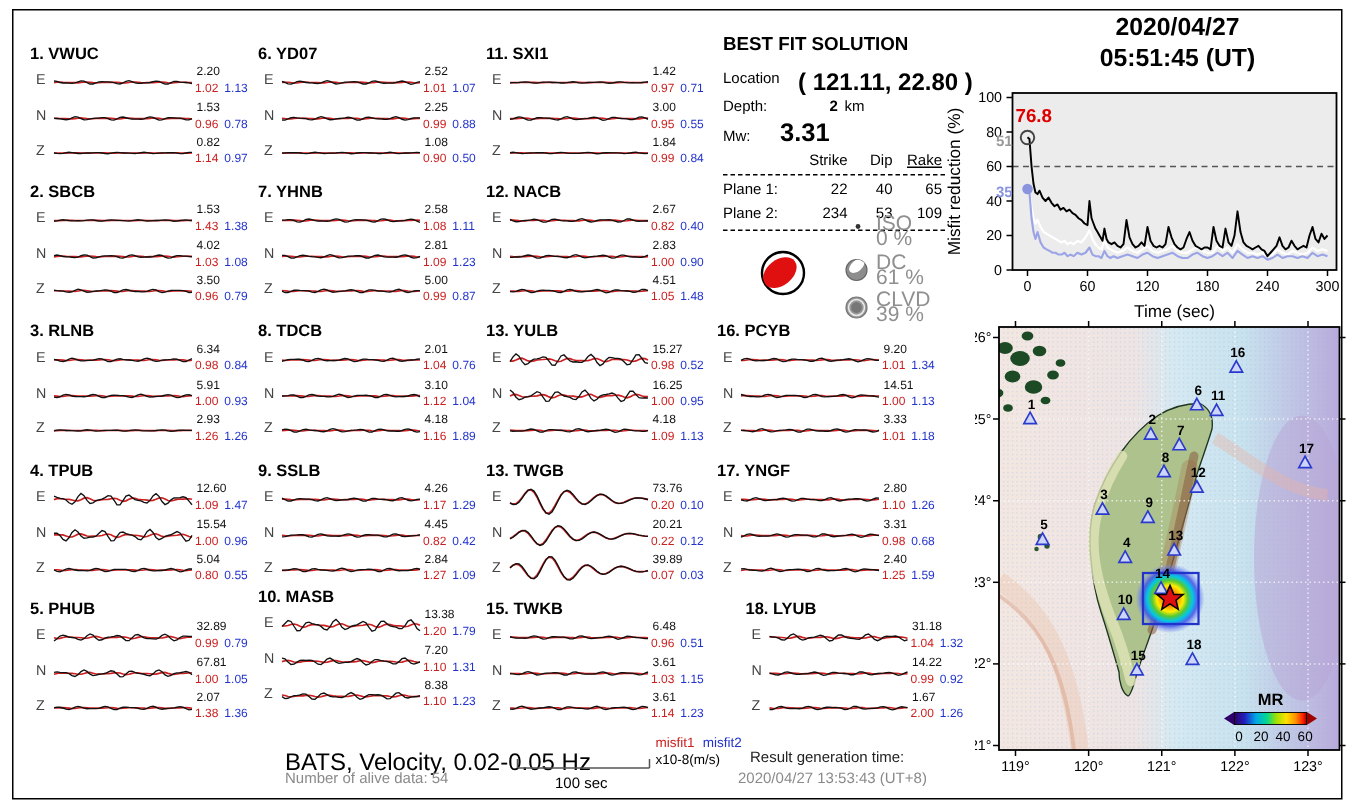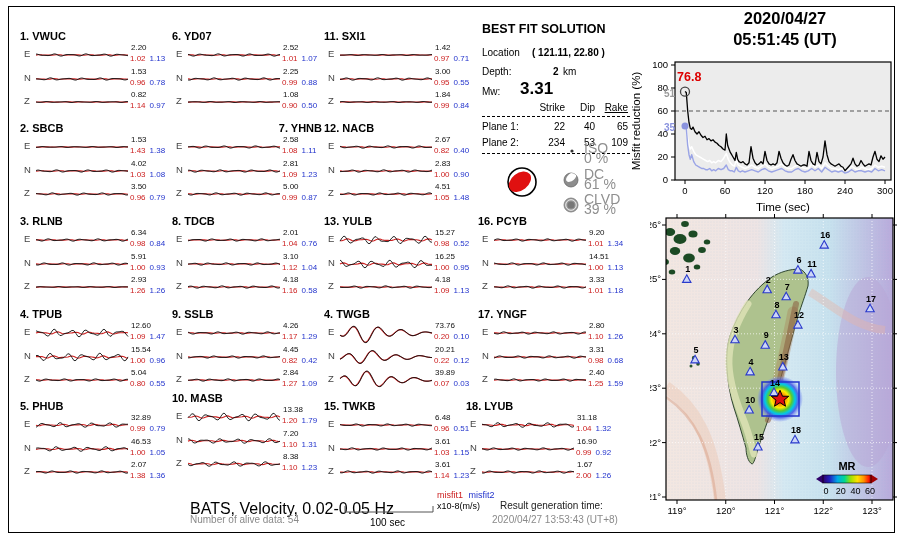--- a/index.html
+++ b/index.html
@@ -211,21 +211,21 @@
               <span class="mis"><span class="m1">0.99</span><span class="m2">0.79</span></span>
             </span>
           </div>
           <div class="trace-row" style="top: 36.5px;">
             <span class="comp">N</span>
             <svg class="wave" width="92" height="24" viewBox="0 0 92 24">
               <path d="M0 12.5 L2 12.0 L4 11.7 L6 11.7 L8 11.8 L10 11.8 L12 11.9 L14 12.2 L16 12.5 L18 12.5 L20 12.0 L22 11.4 L24 11.3 L26 11.8 L28 12.3 L30 12.4 L32 12.3 L34 12.1 L36 12.1 L38 11.9 L40 11.6 L42 11.5 L44 11.7 L46 12.3 L48 12.7 L50 12.5 L52 11.9 L54 11.5 L56 11.6 L58 11.9 L60 12.0 L62 12.1 L64 12.2 L66 12.4 L68 12.4 L70 11.9 L72 11.4 L74 11.3 L76 11.9 L78 12.4 L80 12.6 L82 12.3 L84 12.0 L86 11.9 L88 11.8 L90 11.7 L92 11.6" fill="none" stroke="#cc2020" stroke-width="1.1"></path>
               <path d="M0 11.2 L2 10.9 L4 11.2 L6 11.4 L8 11.4 L10 12.1 L12 13.4 L14 14.0 L16 12.8 L18 10.7 L20 9.6 L22 10.6 L24 12.4 L26 13.4 L28 13.1 L30 12.5 L32 12.3 L34 12.0 L36 11.1 L38 10.2 L40 10.6 L42 12.4 L44 14.2 L46 14.1 L48 12.3 L50 10.6 L52 10.4 L54 11.2 L56 11.9 L58 12.1 L60 12.5 L62 13.3 L64 13.5 L66 12.3 L68 10.4 L70 9.6 L72 10.8 L74 12.9 L76 13.9 L78 13.3 L80 12.1 L82 11.6 L84 11.5 L86 11.1 L88 10.7 L90 11.2 L92 12.8" fill="none" stroke="#111" stroke-width="0.9"></path>
             </svg>
             <span class="nums">
-              <span class="amp">46.53</span>
+              <span class="amp">67.81</span>
               <span class="mis"><span class="m1">1.00</span><span class="m2">1.05</span></span>
             </span>
           </div>
           <div class="trace-row" style="top: 60px;">
             <span class="comp">Z</span>
             <svg class="wave" width="92" height="24" viewBox="0 0 92 24">
               <path d="M0 11.9 L2 11.9 L4 11.9 L6 11.8 L8 11.9 L10 12.1 L12 12.3 L14 12.3 L16 12.0 L18 11.7 L20 11.7 L22 11.9 L24 12.1 L26 12.1 L28 12.1 L30 12.1 L32 12.1 L34 12.0 L36 11.8 L38 11.7 L40 11.9 L42 12.2 L44 12.3 L46 12.2 L48 12.0 L50 11.8 L52 11.8 L54 11.9 L56 11.9 L58 12.0 L60 12.1 L62 12.3 L64 12.2 L66 11.9 L68 11.7 L70 11.7 L72 11.9 L74 12.2 L76 12.2 L78 12.1 L80 12.0 L82 12.0 L84 11.9 L86 11.8 L88 11.7 L90 11.9 L92 12.2" fill="none" stroke="#cc2020" stroke-width="1.1"></path>
               <path d="M0 11.7 L2 11.5 L4 11.5 L6 12.0 L8 12.8 L10 13.1 L12 12.4 L14 11.4 L16 10.9 L18 11.4 L20 12.1 L22 12.5 L24 12.4 L26 12.4 L28 12.4 L30 12.2 L32 11.5 L34 10.9 L36 11.2 L38 12.2 L40 13.1 L42 13.0 L44 12.1 L46 11.5 L48 11.4 L50 11.6 L52 11.7 L54 11.8 L56 12.2 L58 12.8 L60 12.9 L62 12.2 L64 11.2 L66 10.8 L68 11.5 L70 12.4 L72 12.8 L74 12.5 L76 12.2 L78 12.1 L80 11.9 L82 11.5 L84 11.1 L86 11.5 L88 12.4 L90 13.2 L92 12.9" fill="none" stroke="#111" stroke-width="0.9"></path>
             </svg>
             <span class="nums">
@@ -266,21 +266,21 @@
               <path d="M0 12.1 L2 12.1 L4 12.0 L6 11.9 L8 11.9 L10 12.0 L12 11.9 L14 12.0 L16 12.0 L18 12.1 L20 12.1 L22 12.0 L24 11.9 L26 11.9 L28 12.0 L30 12.1 L32 12.1 L34 12.1 L36 12.0 L38 12.0 L40 12.0 L42 11.9 L44 11.9 L46 11.9 L48 12.1 L50 12.1 L52 12.1 L54 12.0 L56 11.9 L58 11.9 L60 12.0 L62 12.0 L64 12.0 L66 12.1 L68 12.1 L70 12.1 L72 12.0 L74 11.9 L76 11.9 L78 12.0 L80 12.1 L82 12.1 L84 12.1 L86 12.0 L88 12.0 L90 12.0 L92 11.9" fill="none" stroke="#cc2020" stroke-width="1.1"></path>
               <path d="M0 12.1 L2 11.9 L4 11.8 L6 11.8 L8 11.8 L10 11.8 L12 12.0 L14 12.3 L16 12.4 L18 12.2 L20 11.7 L22 11.5 L24 11.7 L26 12.1 L28 12.3 L30 12.2 L32 12.1 L34 12.1 L36 12.0 L38 11.8 L40 11.6 L42 11.7 L44 12.1 L46 12.5 L48 12.4 L50 12.0 L52 11.7 L54 11.7 L56 11.8 L58 12.0 L60 12.0 L62 12.1 L64 12.3 L66 12.3 L68 12.1 L70 11.7 L72 11.5 L74 11.8 L76 12.2 L78 12.4 L80 12.2 L82 12.0 L84 12.0 L86 11.9 L88 11.8 L90 11.7 L92 11.8" fill="none" stroke="#111" stroke-width="0.9"></path>
             </svg>
             <span class="nums">
               <span class="amp">1.08</span>
               <span class="mis"><span class="m1">0.90</span><span class="m2">0.50</span></span>
             </span>
           </div>
         </div>
     </div>
-      <div class="station" style="left: 172px; top: 122px; text-align: right;">
+      <div class="station" style="left: 172px; top: 122px;">
       <div class="st-title">7.  YHNB</div>
       <div class="st-rows">
           <div class="trace-row" style="top: 13px;">
             <span class="comp">E</span>
             <svg class="wave" width="92" height="24" viewBox="0 0 92 24">
               <path d="M0 12.0 L2 12.0 L4 11.9 L6 11.9 L8 11.8 L10 11.9 L12 12.1 L14 12.3 L16 12.3 L18 12.0 L20 11.7 L22 11.7 L24 11.9 L26 12.1 L28 12.1 L30 12.1 L32 12.1 L34 12.1 L36 12.0 L38 11.8 L40 11.7 L42 11.9 L44 12.2 L46 12.3 L48 12.2 L50 12.0 L52 11.8 L54 11.9 L56 11.9 L58 11.9 L60 12.0 L62 12.1 L64 12.3 L66 12.2 L68 11.9 L70 11.7 L72 11.7 L74 12.0 L76 12.2 L78 12.2 L80 12.1 L82 12.1 L84 12.0 L86 11.9 L88 11.8 L90 11.7 L92 11.9" fill="none" stroke="#cc2020" stroke-width="1.1"></path>
               <path d="M0 11.8 L2 11.7 L4 11.4 L6 11.4 L8 12.0 L10 12.9 L12 13.1 L14 12.4 L16 11.3 L18 11.0 L20 11.4 L22 12.1 L24 12.4 L26 12.3 L28 12.4 L30 12.5 L32 12.2 L34 11.4 L36 10.9 L38 11.3 L40 12.3 L42 13.1 L44 12.9 L46 12.1 L48 11.6 L50 11.5 L52 11.6 L54 11.6 L56 11.7 L58 12.2 L60 12.9 L62 13.0 L64 12.1 L66 11.1 L68 10.9 L70 11.5 L72 12.4 L74 12.7 L76 12.5 L78 12.2 L80 12.2 L82 11.9 L84 11.4 L86 11.1 L88 11.5 L90 12.5 L92 13.2" fill="none" stroke="#111" stroke-width="0.9"></path>
             </svg>
             <span class="nums">
               <span class="amp">2.58</span>
@@ -337,21 +337,21 @@
             </span>
           </div>
           <div class="trace-row" style="top: 60px;">
             <span class="comp">Z</span>
             <svg class="wave" width="92" height="24" viewBox="0 0 92 24">
               <path d="M0 12.1 L2 12.0 L4 11.8 L6 11.7 L8 11.8 L10 12.1 L12 12.3 L14 12.3 L16 12.0 L18 11.8 L20 11.8 L22 11.9 L24 12.0 L26 12.0 L28 12.1 L30 12.2 L32 12.2 L34 12.0 L36 11.7 L38 11.7 L40 11.9 L42 12.2 L44 12.3 L46 12.1 L48 12.0 L50 12.0 L52 11.9 L54 11.8 L56 11.8 L58 11.9 L60 12.2 L62 12.4 L64 12.2 L66 11.9 L68 11.7 L70 11.8 L72 12.0 L74 12.1 L76 12.1 L78 12.1 L80 12.2 L82 12.1 L84 11.9 L86 11.7 L88 11.7 L90 12.0 L92 12.3" fill="none" stroke="#cc2020" stroke-width="1.1"></path>
               <path d="M0 11.6 L2 11.1 L4 11.2 L6 12.1 L8 13.0 L10 13.1 L12 12.3 L14 11.4 L16 11.2 L18 11.6 L20 11.9 L22 12.0 L24 12.2 L26 12.7 L28 12.8 L30 12.3 L32 11.3 L34 10.8 L36 11.3 L38 12.3 L40 12.9 L42 12.7 L44 12.2 L46 11.9 L48 11.8 L50 11.6 L52 11.3 L54 11.5 L56 12.3 L58 13.1 L60 13.0 L62 12.1 L64 11.2 L66 11.1 L68 11.6 L70 12.2 L72 12.3 L74 12.3 L76 12.5 L78 12.5 L80 12.0 L82 11.2 L84 10.9 L86 11.5 L88 12.6 L90 13.1 L92 12.7" fill="none" stroke="#111" stroke-width="0.9"></path>
             </svg>
             <span class="nums">
               <span class="amp">4.18</span>
-              <span class="mis"><span class="m1">1.16</span><span class="m2">0.58</span></span>
+              <span class="mis"><span class="m1">1.16</span><span class="m2">1.89</span></span>
             </span>
           </div>
         </div>
     </div>
       <div class="station" style="left: 172px; top: 308px;">
       <div class="st-title">9.  SSLB</div>
       <div class="st-rows">
           <div class="trace-row" style="top: 13px;">
             <span class="comp">E</span>
             <svg class="wave" width="92" height="24" viewBox="0 0 92 24">
@@ -533,21 +533,21 @@
               <path d="M0 12.2 L2 12.5 L4 12.4 L6 12.4 L8 12.4 L10 12.1 L12 11.5 L14 11.0 L16 11.3 L18 12.3 L20 13.1 L22 13.0 L24 12.1 L26 11.4 L28 11.4 L30 11.6 L32 11.8 L34 11.8 L36 12.2 L38 12.8 L40 12.9 L42 12.1 L44 11.1 L46 10.8 L48 11.5 L50 12.4 L52 12.8 L54 12.5 L56 12.2 L58 12.0 L60 11.9 L62 11.5 L64 11.2 L66 11.5 L68 12.5 L70 13.2 L72 12.9 L74 11.9 L76 11.1 L78 11.2 L80 11.7 L82 12.1 L84 12.2 L86 12.3 L88 12.6 L90 12.6 L92 11.9" fill="none" stroke="#111" stroke-width="0.9"></path>
             </svg>
             <span class="nums">
               <span class="amp">4.18</span>
               <span class="mis"><span class="m1">1.09</span><span class="m2">1.13</span></span>
             </span>
           </div>
         </div>
     </div>
       <div class="station" style="left: 324px; top: 308px;">
-      <div class="st-title">4.  TWGB</div>
+      <div class="st-title">13.  TWGB</div>
       <div class="st-rows">
           <div class="trace-row" style="top: 13px;">
             <span class="comp">E</span>
             <svg class="wave" width="92" height="24" viewBox="0 0 92 24">
               <path d="M0 14.3 L2 15.1 L4 14.7 L6 13.1 L8 10.6 L10 7.9 L12 5.9 L14 5.6 L16 7.2 L18 10.5 L20 14.7 L22 18.5 L24 20.9 L26 21.1 L28 19.3 L30 16.0 L32 12.2 L34 8.8 L36 6.8 L38 6.3 L40 7.3 L42 9.3 L44 11.7 L46 13.8 L48 15.0 L50 15.0 L52 14.1 L54 12.4 L56 10.6 L58 9.2 L60 8.6 L62 8.9 L64 9.9 L66 11.4 L68 12.9 L70 14.1 L72 14.6 L74 14.5 L76 13.8 L78 12.9 L80 12.0 L82 11.3 L84 11.0 L86 11.0 L88 11.2 L90 11.6 L92 12.1" fill="none" stroke="#cc2020" stroke-width="1.1"></path>
               <path d="M0 14.2 L2 15.3 L4 15.2 L6 13.8 L8 11.3 L10 8.3 L12 5.9 L14 5.1 L16 6.4 L18 9.6 L20 13.9 L22 18.1 L24 21.0 L26 21.8 L28 20.3 L30 17.0 L32 13.0 L34 9.3 L36 6.8 L38 5.9 L40 6.6 L42 8.6 L44 11.1 L46 13.4 L48 14.9 L50 15.3 L52 14.5 L54 12.9 L56 11.0 L58 9.4 L60 8.5 L62 8.6 L64 9.6 L66 11.1 L68 12.7 L70 14.0 L72 14.6 L74 14.6 L76 14.1 L78 13.2 L80 12.2 L82 11.4 L84 11.0 L86 10.9 L88 11.1 L90 11.5 L92 12.0" fill="none" stroke="#111" stroke-width="0.9"></path>
             </svg>
             <span class="nums">
               <span class="amp">73.76</span>
               <span class="mis"><span class="m1">0.20</span><span class="m2">0.10</span></span>
@@ -684,42 +684,42 @@
               <path d="M0 12.3 L2 12.0 L4 11.7 L6 11.8 L8 11.9 L10 12.0 L12 12.1 L14 12.1 L16 12.2 L18 12.2 L20 12.0 L22 11.7 L24 11.7 L26 11.9 L28 12.2 L30 12.3 L32 12.2 L34 12.0 L36 11.9 L38 11.9 L40 11.9 L42 11.8 L44 11.9 L46 12.2 L48 12.3 L50 12.2 L52 11.9 L54 11.7 L56 11.7 L58 12.0 L60 12.1 L62 12.1 L64 12.1 L66 12.1 L68 12.1 L70 11.9 L72 11.7 L74 11.7 L76 12.0 L78 12.3 L80 12.3 L82 12.1 L84 11.9 L86 11.8 L88 11.9 L90 11.9 L92 11.9" fill="none" stroke="#cc2020" stroke-width="1.1"></path>
               <path d="M0 11.3 L2 11.1 L4 11.6 L6 12.0 L8 12.2 L10 12.3 L12 12.6 L14 12.7 L16 12.2 L18 11.3 L20 10.8 L22 11.4 L24 12.4 L26 13.0 L28 12.7 L30 12.1 L32 11.7 L34 11.7 L36 11.6 L38 11.5 L40 11.6 L42 12.3 L44 13.0 L46 12.9 L48 12.0 L50 11.1 L52 11.0 L54 11.7 L56 12.3 L58 12.5 L60 12.4 L62 12.4 L64 12.3 L66 11.9 L68 11.2 L70 11.0 L72 11.6 L74 12.6 L76 13.2 L78 12.7 L80 11.8 L82 11.3 L84 11.5 L86 11.7 L88 11.8 L90 12.0 L92 12.4" fill="none" stroke="#111" stroke-width="0.9"></path>
             </svg>
             <span class="nums">
               <span class="amp">2.40</span>
               <span class="mis"><span class="m1">1.25</span><span class="m2">1.59</span></span>
             </span>
           </div>
         </div>
     </div>
-      <div class="station" style="left: 466px; top: 400px;">
+      <div class="station" style="left: 497px; top: 400px;">
       <div class="st-title">18.  LYUB</div>
       <div class="st-rows">
           <div class="trace-row" style="top: 13px;">
             <span class="comp">E</span>
             <svg class="wave" width="92" height="24" viewBox="0 0 92 24">
               <path d="M0 11.6 L2 11.6 L4 11.8 L6 11.9 L8 12.0 L10 12.2 L12 12.5 L14 12.4 L16 11.9 L18 11.4 L20 11.3 L22 11.9 L24 12.4 L26 12.5 L28 12.3 L30 12.0 L32 12.0 L34 11.9 L36 11.6 L38 11.5 L40 11.9 L42 12.4 L44 12.7 L46 12.4 L48 11.8 L50 11.4 L52 11.6 L54 11.9 L56 12.1 L58 12.2 L60 12.2 L62 12.4 L64 12.3 L66 11.8 L68 11.4 L70 11.4 L72 12.0 L74 12.5 L76 12.6 L78 12.2 L80 11.9 L82 11.8 L84 11.8 L86 11.7 L88 11.7 L90 12.0 L92 12.5" fill="none" stroke="#cc2020" stroke-width="1.1"></path>
               <path d="M0 11.2 L2 11.7 L4 11.8 L6 12.4 L8 13.5 L10 13.7 L12 12.4 L14 10.4 L16 9.6 L18 10.8 L20 12.8 L22 13.7 L24 13.2 L26 12.3 L28 11.9 L30 11.7 L32 11.1 L34 10.5 L36 11.0 L38 12.8 L40 14.3 L42 13.9 L44 11.9 L46 10.3 L48 10.3 L50 11.4 L52 12.3 L54 12.5 L56 12.7 L58 13.1 L60 13.2 L62 12.0 L64 10.3 L66 9.7 L68 11.2 L70 13.3 L72 14.1 L74 13.2 L76 11.8 L78 11.2 L80 11.3 L82 11.2 L84 11.0 L86 11.6 L88 13.0 L90 14.2 L92 13.5" fill="none" stroke="#111" stroke-width="0.9"></path>
             </svg>
             <span class="nums">
               <span class="amp">31.18</span>
               <span class="mis"><span class="m1">1.04</span><span class="m2">1.32</span></span>
             </span>
           </div>
           <div class="trace-row" style="top: 36.5px;">
             <span class="comp">N</span>
             <svg class="wave" width="92" height="24" viewBox="0 0 92 24">
               <path d="M0 11.9 L2 11.9 L4 11.9 L6 12.1 L8 12.3 L10 12.2 L12 12.0 L14 11.7 L16 11.7 L18 11.9 L20 12.1 L22 12.2 L24 12.1 L26 12.1 L28 12.1 L30 11.9 L32 11.8 L34 11.7 L36 11.9 L38 12.2 L40 12.4 L42 12.2 L44 11.9 L46 11.8 L48 11.8 L50 11.9 L52 12.0 L54 12.0 L56 12.1 L58 12.3 L60 12.2 L62 11.9 L64 11.7 L66 11.7 L68 12.0 L70 12.2 L72 12.2 L74 12.1 L76 12.0 L78 12.0 L80 11.9 L82 11.8 L84 11.8 L86 12.0 L88 12.3 L90 12.3 L92 12.1" fill="none" stroke="#cc2020" stroke-width="1.1"></path>
               <path d="M0 11.7 L2 12.2 L4 12.9 L6 13.0 L8 12.2 L10 11.2 L12 10.9 L14 11.5 L16 12.3 L18 12.6 L20 12.5 L22 12.3 L24 12.2 L26 12.0 L28 11.4 L30 11.0 L32 11.4 L34 12.4 L36 13.2 L38 12.9 L40 12.0 L42 11.3 L44 11.3 L46 11.7 L48 11.9 L50 12.0 L52 12.3 L54 12.8 L56 12.8 L58 12.0 L60 11.0 L62 10.9 L64 11.6 L66 12.6 L68 12.9 L70 12.5 L72 12.0 L74 11.9 L76 11.8 L78 11.5 L80 11.3 L82 11.7 L84 12.6 L86 13.2 L88 12.8 L90 11.7 L92 11.0" fill="none" stroke="#111" stroke-width="0.9"></path>
             </svg>
             <span class="nums">
-              <span class="amp">16.90</span>
+              <span class="amp">14.22</span>
               <span class="mis"><span class="m1">0.99</span><span class="m2">0.92</span></span>
             </span>
           </div>
           <div class="trace-row" style="top: 60px;">
             <span class="comp">Z</span>
             <svg class="wave" width="92" height="24" viewBox="0 0 92 24">
               <path d="M0 11.9 L2 12.2 L4 12.3 L6 12.3 L8 11.9 L10 11.7 L12 11.7 L14 11.9 L16 12.1 L18 12.1 L20 12.1 L22 12.2 L24 12.1 L26 12.0 L28 11.7 L30 11.7 L32 11.9 L34 12.2 L36 12.3 L38 12.2 L40 11.9 L42 11.8 L44 11.9 L46 11.9 L48 11.9 L50 12.0 L52 12.2 L54 12.3 L56 12.2 L58 11.9 L60 11.7 L62 11.7 L64 12.0 L66 12.2 L68 12.2 L70 12.1 L72 12.1 L74 12.0 L76 11.9 L78 11.7 L80 11.7 L82 12.0 L84 12.3 L86 12.3 L88 12.1 L90 11.8 L92 11.8" fill="none" stroke="#cc2020" stroke-width="1.1"></path>
               <path d="M0 13.0 L2 13.1 L4 12.2 L6 11.2 L8 11.0 L10 11.6 L12 12.2 L14 12.4 L16 12.3 L18 12.4 L20 12.5 L22 12.1 L24 11.3 L26 10.9 L28 11.4 L30 12.5 L32 13.1 L34 12.8 L36 12.0 L38 11.5 L40 11.5 L42 11.7 L44 11.6 L46 11.8 L48 12.3 L50 13.0 L52 12.9 L54 12.0 L56 11.0 L58 10.9 L60 11.7 L62 12.5 L64 12.7 L66 12.4 L68 12.2 L70 12.2 L72 11.9 L74 11.3 L76 11.1 L78 11.6 L80 12.7 L82 13.2 L84 12.7 L86 11.7 L88 11.2 L90 11.4 L92 11.8" fill="none" stroke="#111" stroke-width="0.9"></path>
             </svg>
             <span class="nums">
@@ -727,21 +727,21 @@
               <span class="mis"><span class="m1">2.00</span><span class="m2">1.26</span></span>
             </span>
           </div>
         </div>
     </div>
     </div>
 
   <div class="bestfit">
     <div class="bf-abs bf-title" style="left:2px;top:0;">BEST FIT SOLUTION</div>
     <div class="bf-abs" style="left:2px;top:25px;">Location</div>
-    <div class="bf-abs bf-val" style="left:52px;top:25px;font-size:10px;">( 121.11,  22.80 )</div>
+    <div class="bf-abs bf-val" style="left:52px;top:25px;font-size:16px;">( 121.11,  22.80 )</div>
     <div class="bf-abs" style="left:2px;top:44px;">Depth:</div>
     <div class="bf-abs bf-val" style="left:73px;top:44px;">2</div>
     <div class="bf-abs" style="left:83px;top:44px;">km</div>
     <div class="bf-abs" style="left:2px;top:64px;">Mw:</div>
     <div class="bf-abs bf-mw" style="left:40px;top:57px;">3.31</div>
     <div class="bf-abs bf-colhead col-r" style="left:45px;top:80px;width:40px;">Strike</div>
     <div class="bf-abs bf-colhead col-r" style="left:90px;top:80px;width:25px;">Dip</div>
     <div class="bf-abs bf-colhead col-r" style="left:118px;top:80px;width:30px;text-decoration:underline;">Rake</div>
     <div class="dash" style="left:2px;top:94px;width:148px;"></div>
     <div class="bf-abs" style="left:2px;top:99px;">Plane 1:</div>

